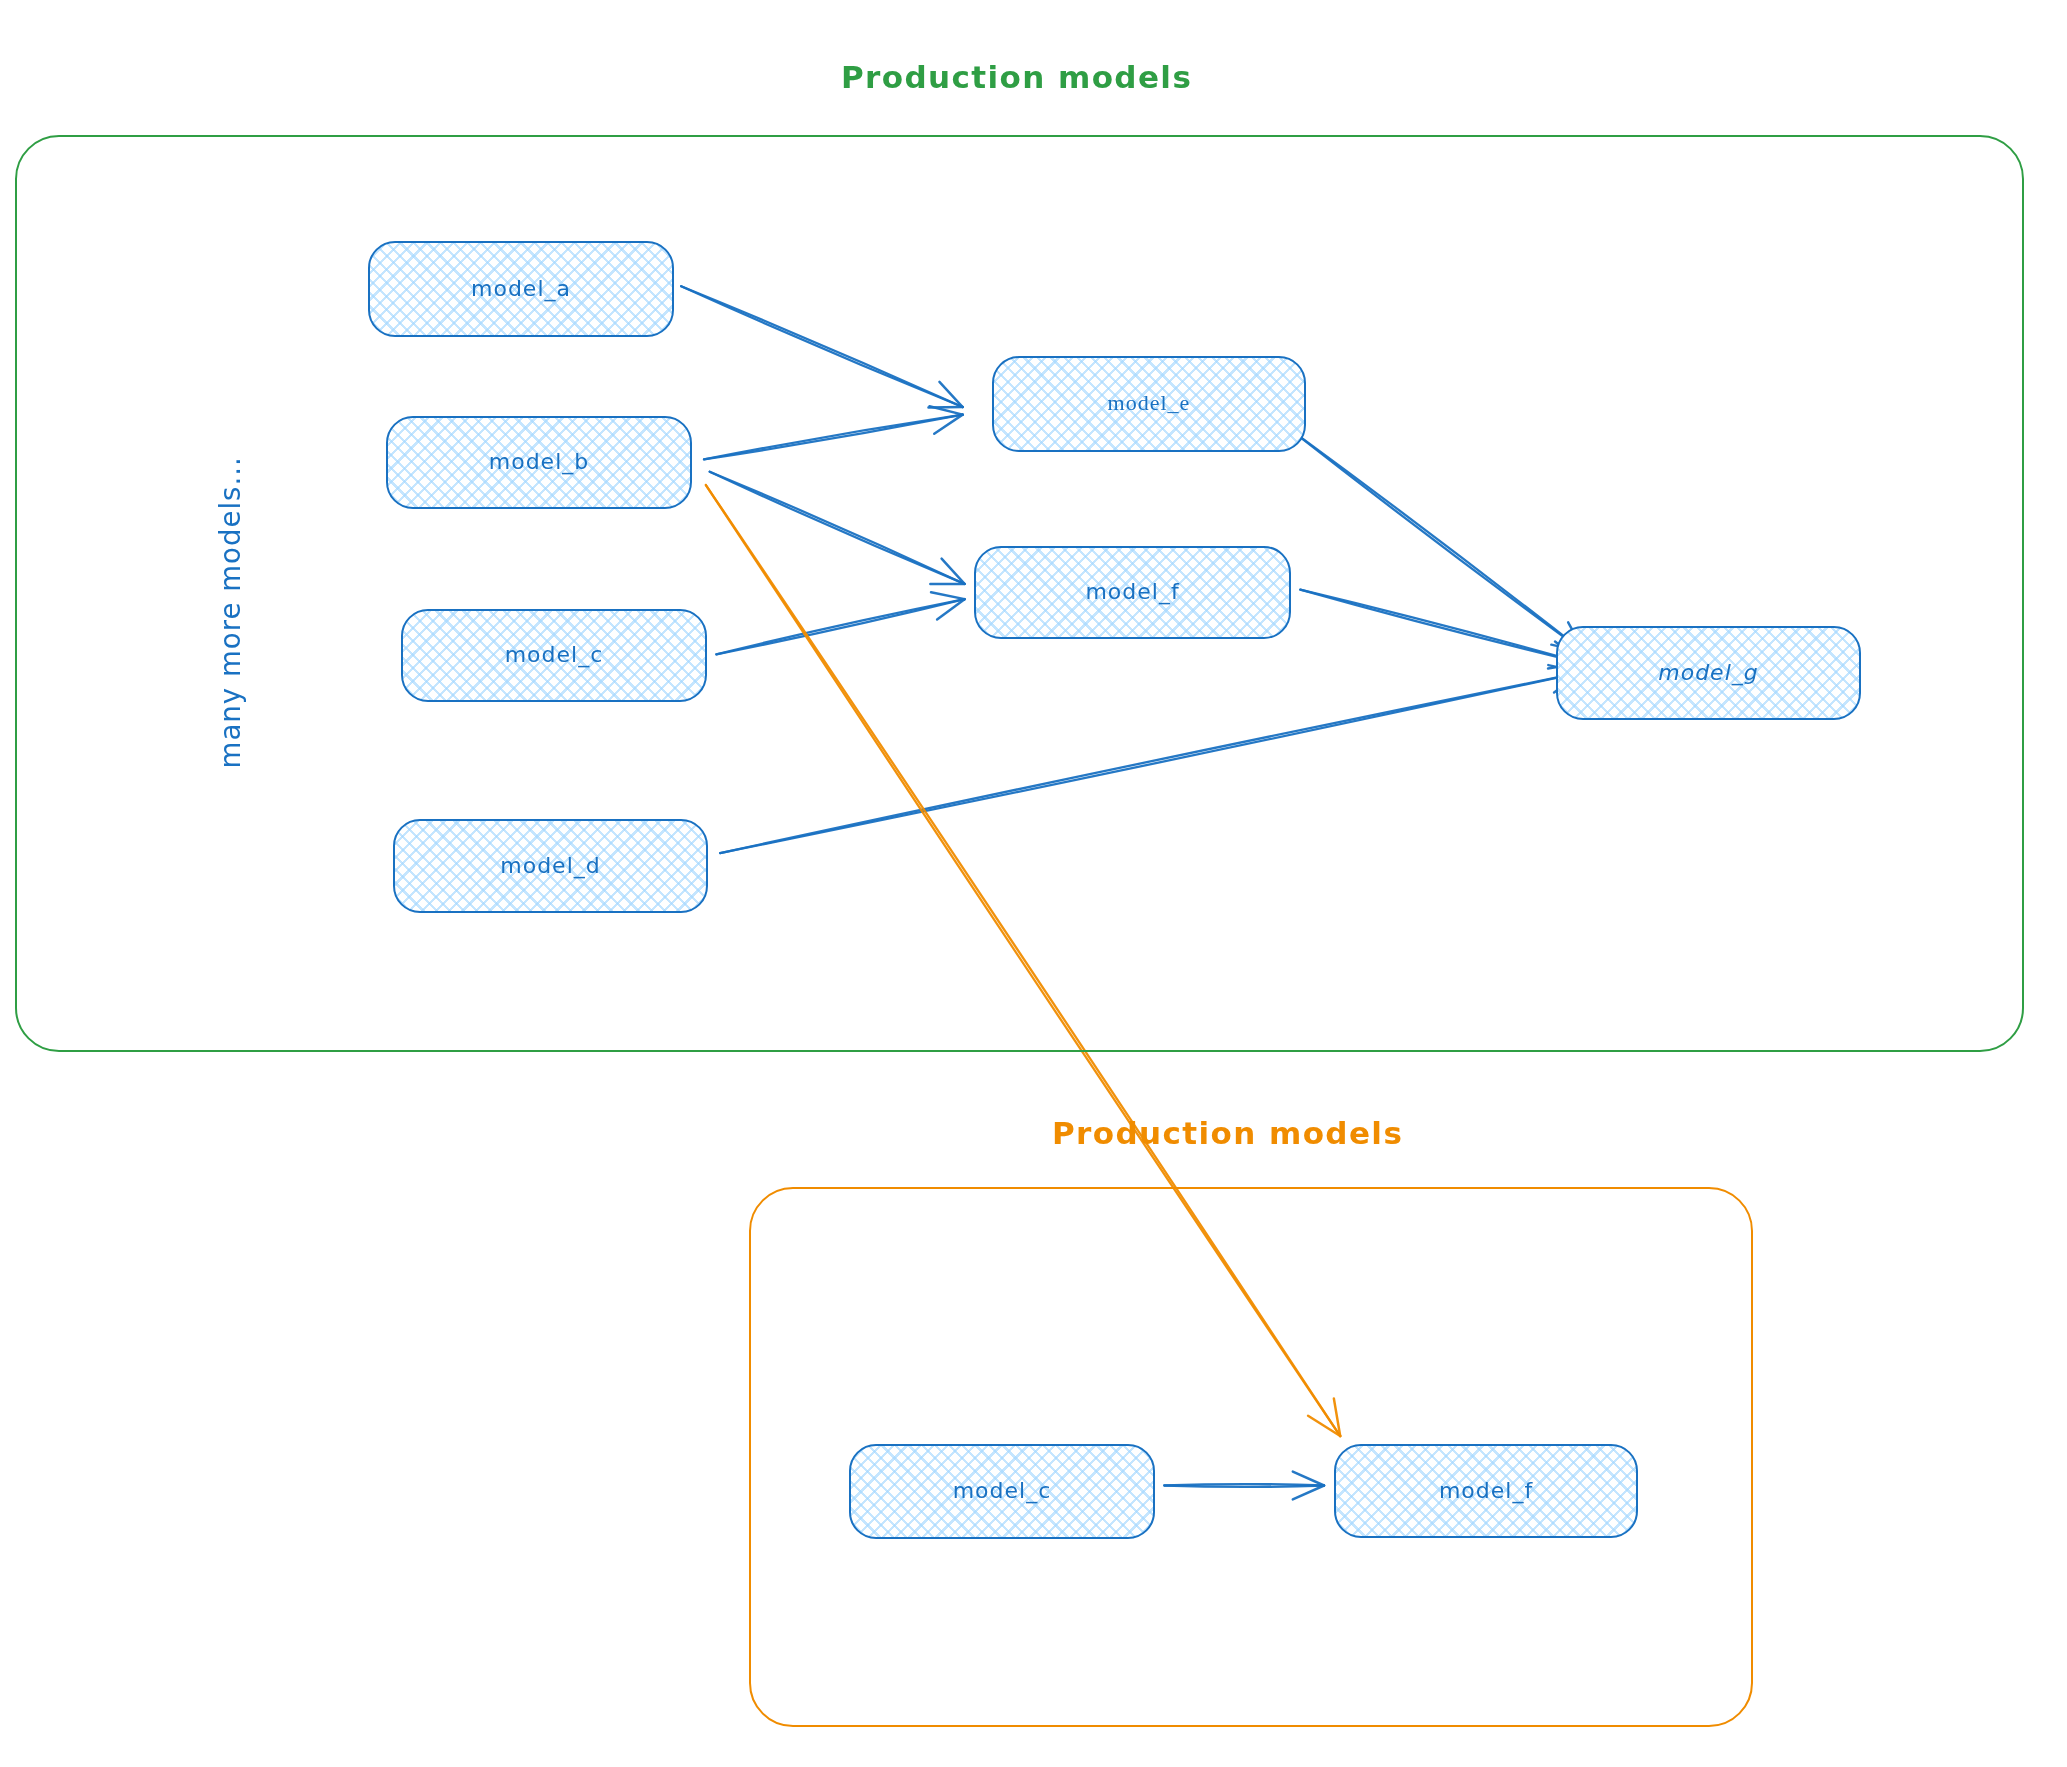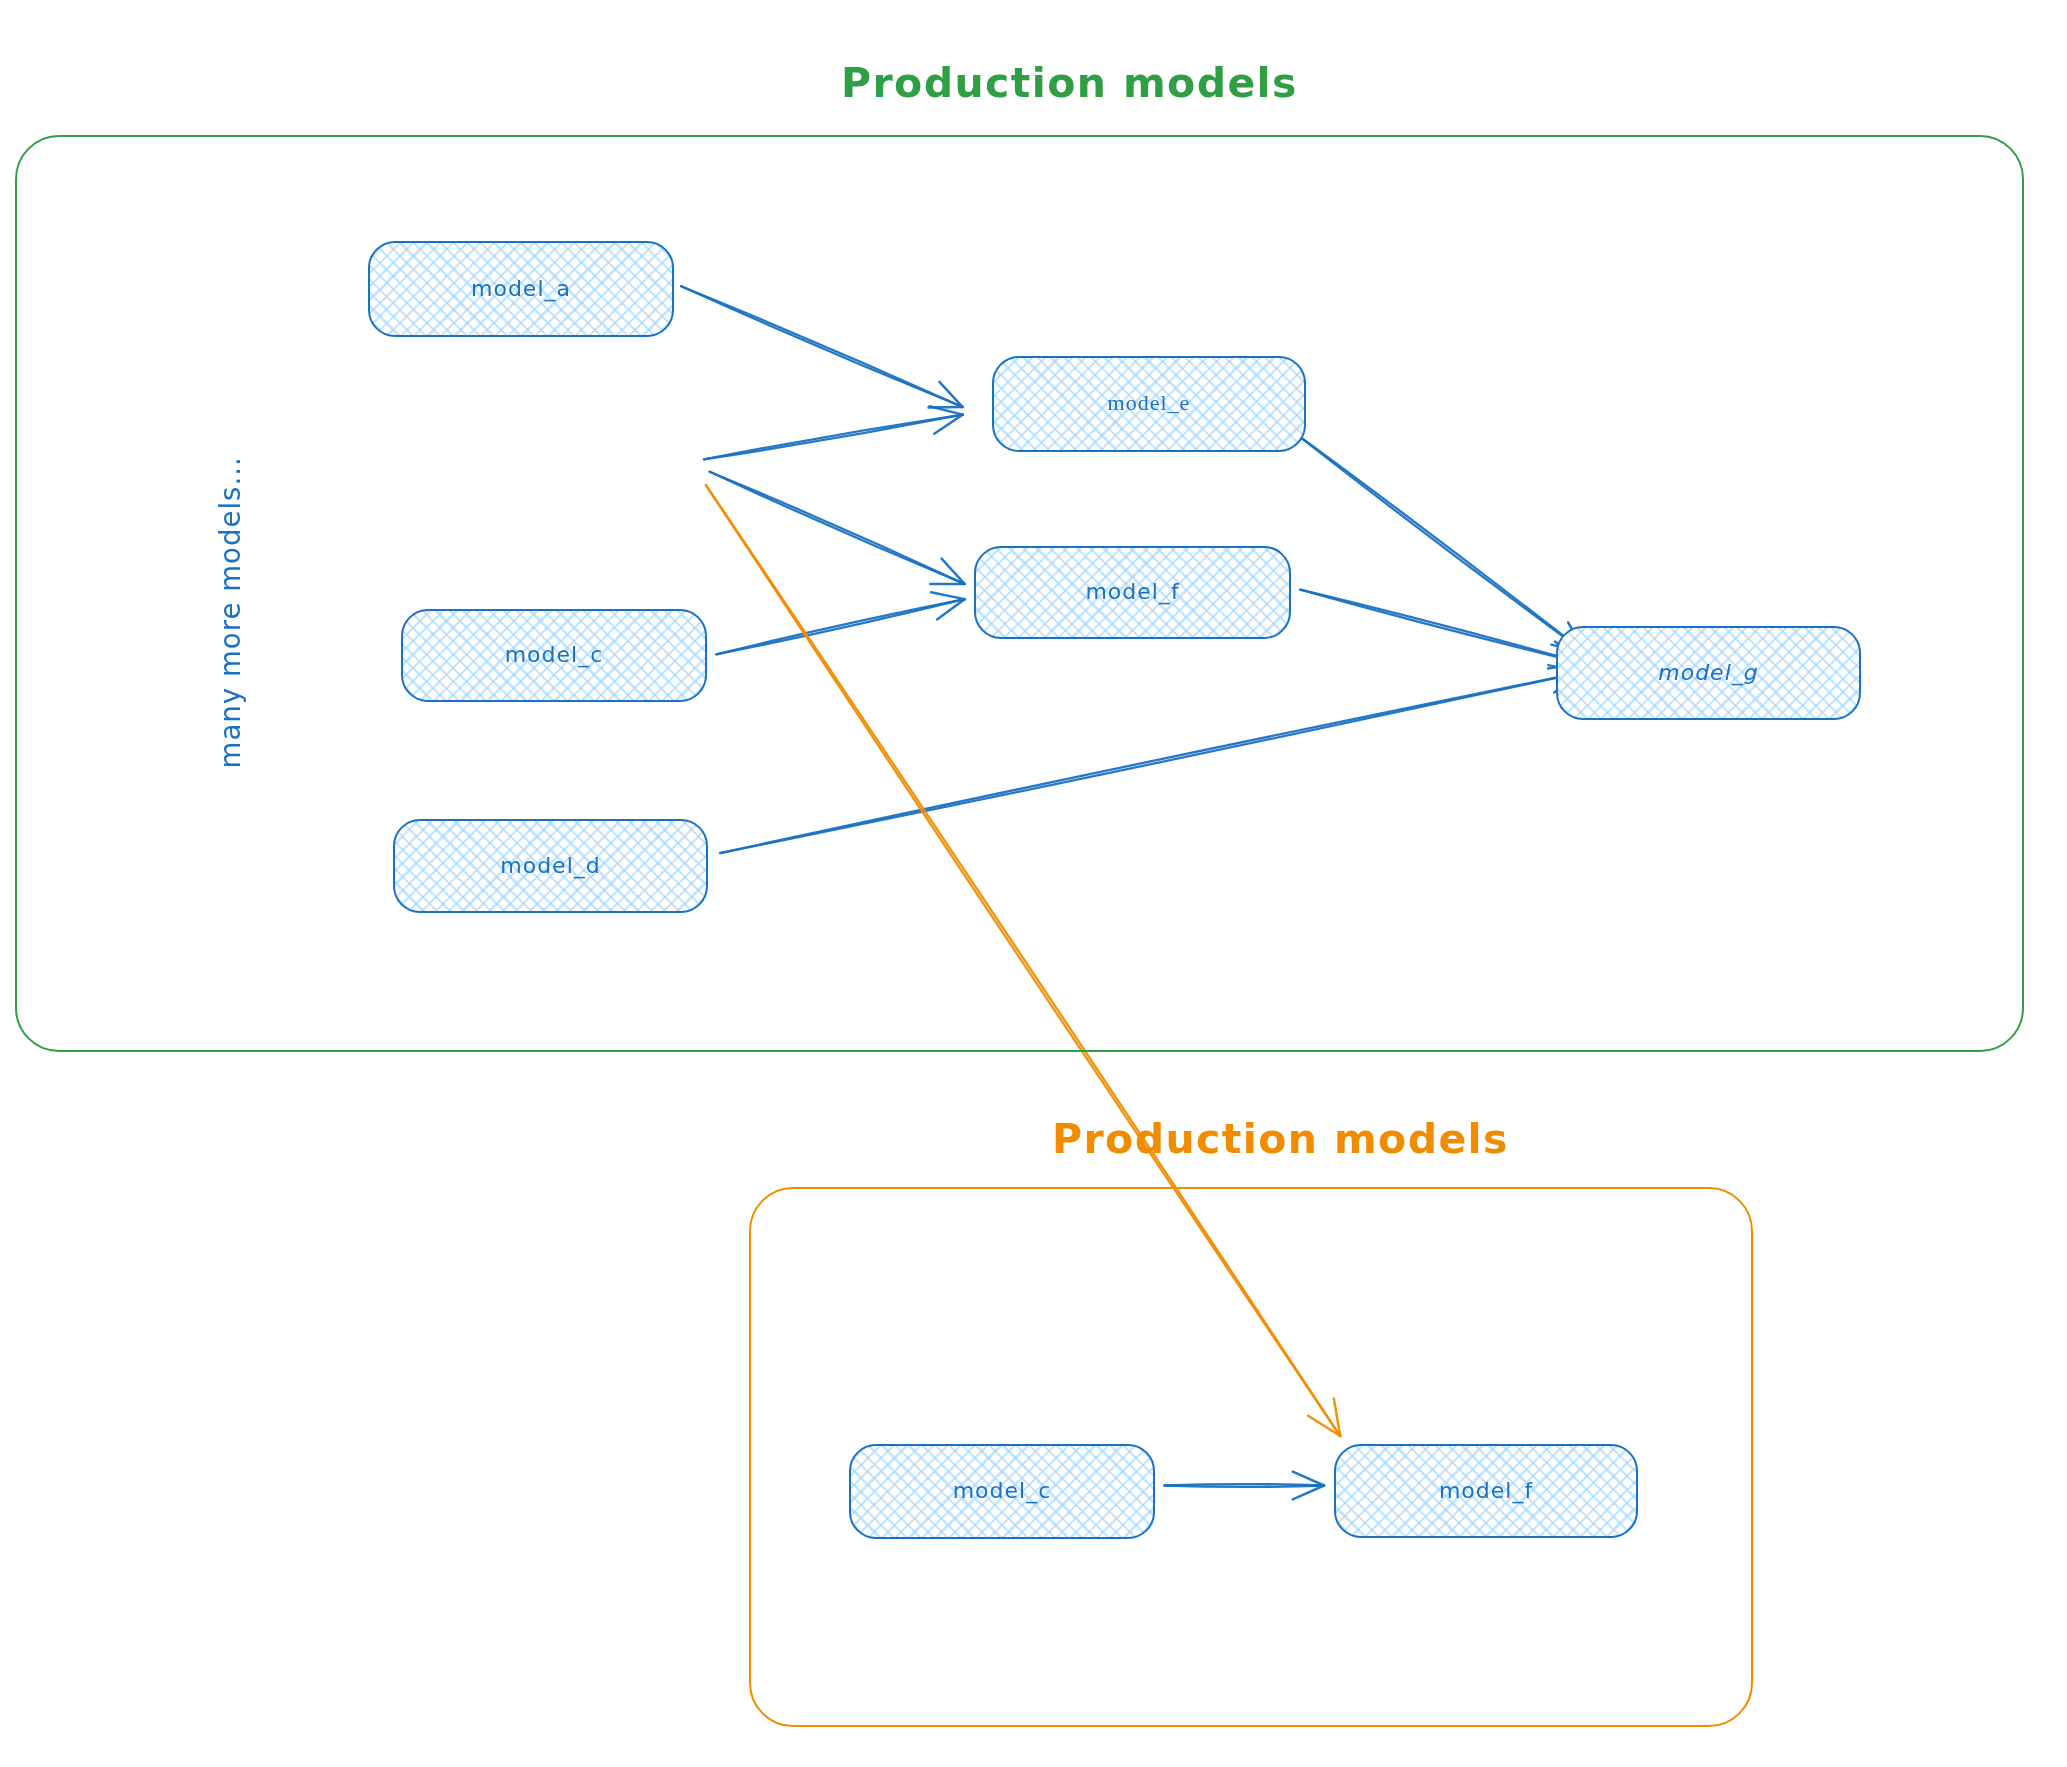--- a/index.html
+++ b/index.html
@@ -2,21 +2,21 @@
 <html style="--blue: #1971c2; --green: #2f9e44; --orange: #f08c00;font-size:15px"><head>
 <meta charset="utf-8">
 <style>
   html,body{margin:0;padding:0;background:#ffffff;}
   body{width:2068px;height:1767px;position:relative;overflow:hidden;
        font-family:"DejaVu Sans", sans-serif;}
   #canvas{position:absolute;inset:0;width:2068px;height:1767px;}
   .frame{position:absolute;border-radius:44px;background:transparent;}
   .frame.green{border:2.4px solid var(--green);}
   .frame.orange{border:2.4px solid var(--orange);}
-  .frame-label{position:absolute;font-size:41px;font-weight:600;letter-spacing:1.4px;white-space:nowrap;}
+  .frame-label{position:absolute;font-size:31px;font-weight:600;letter-spacing:1.4px;white-space:nowrap;}
   .frame-label.green{color:var(--green);}
   .frame-label.orange{color:var(--orange);}
   .node{position:absolute;border:2.9px solid var(--blue);border-radius:27px;
         display:flex;align-items:center;justify-content:center;
         color:var(--blue);font-size:22px;font-weight:500;letter-spacing:1px;
         background:
           repeating-linear-gradient(45deg,  rgba(165,216,255,.65) 0 2.3px, transparent 2.3px 9.5px),
           repeating-linear-gradient(-45deg, rgba(165,216,255,.65) 0 2.3px, transparent 2.3px 9.5px),
           #ffffff;}
   .node span{transform:translateY(-1px);}
@@ -85,20 +85,23 @@
         <path d="M 1392 1562 L 1359.128798148757 1547.3206236898554" fill="none" stroke="#1971c2" stroke-width="2.6" stroke-linecap="round" opacity="0.95"></path>
       </g>
     </svg>
 <div class="frame green" style="left: 15px; top: 135px; width: 2005px; height: 913px;"></div>
     <div class="frame-label green" style="left: 841px; top: 59px;">Production models</div>
     <div class="frame orange" style="left: 749px; top: 1187px; width: 1000px; height: 536px;"></div>
     <div class="frame-label orange" style="left: 1052px; top: 1115px;">Production models</div>
     <div class="node" style="left: 368px; top: 241px; width: 302px; height: 92px;">
       <span>model_a</span>
     </div>
+    <div class="node" style="left: 386px; top: 416px; width: 302px; height: 89px;">
+      <span>model_b</span>
+    </div>
     <div class="node" style="left: 401px; top: 609px; width: 302px; height: 89px;">
       <span>model_c</span>
     </div>
     <div class="node" style="left: 393px; top: 807px; width: 311px; height: 90px; margin-top: 12px;">
       <span>model_d</span>
     </div>
     <div class="node" style="left: 992px; top: 356px; width: 310px; height: 92px; font-family: Liberation Serif, serif;">
       <span>model_e</span>
     </div>
     <div class="node" style="left: 974px; top: 546px; width: 313px; height: 89px;">

